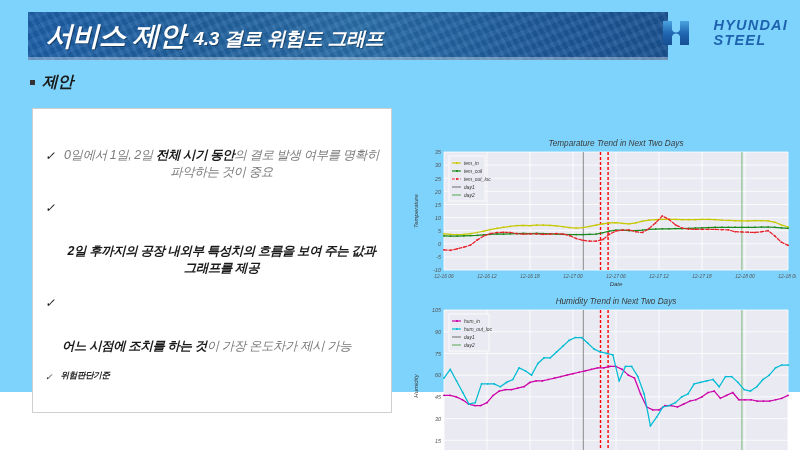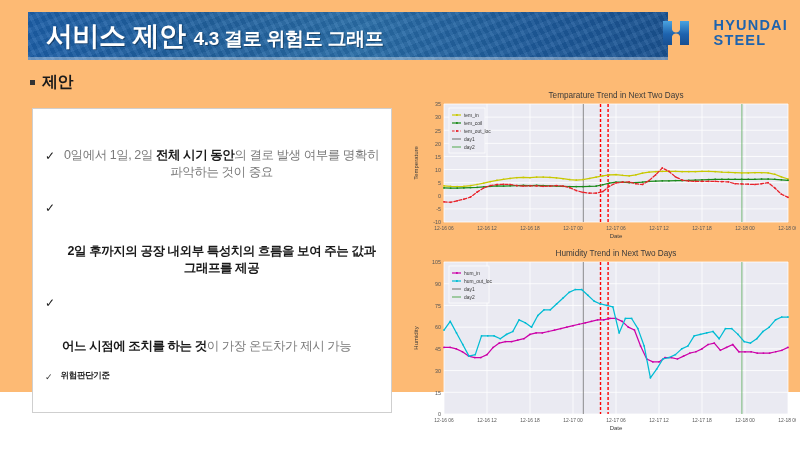--- a/index.html
+++ b/index.html
@@ -2,21 +2,21 @@
 <html><head>
 <meta charset="utf-8">
 <style>
   * { box-sizing: border-box; margin: 0; padding: 0; }
   html, body {
     width: 800px; height: 450px;
     background: #ffffff;
     font-family: "Liberation Sans", sans-serif;
     overflow: hidden;
   }
-  .slide { position: relative; width: 800px; height: 392px; background: #fdba74; }
+  .slide { position: relative; width: 800px; height: 392px; background: #7dd3fc; font-style: italic; }
 
   
   .header-band {
     position: absolute; left: 28px; top: 12px;
     width: 640px; height: 48px;
     background:
       linear-gradient(100deg, #1d5fa8 0%, #22629f 28%, #2a6ea8 52%, #1f5c9c 78%, #1a5291 100%);
     overflow: hidden;
   }
   .header-band::before {
@@ -86,21 +86,21 @@
     display: flex; gap: 8px;
   }
   .note-check { font-size: 9px; color: #333; padding-top: 2px; }
   .note-title { font-size: 8.5px; font-weight: 800; color: #222; letter-spacing: -0.3px; text-align: center; }
   .note-body {
     font-size: 8.5px; color: #8a8a8a; line-height: 1.5; letter-spacing: -0.3px;
     margin-top: 1px;
   }
 
   
-  .chart-wrap { position: absolute; }
+  .chart-wrap { position: absolute; margin-top: 48px; }
   #temp-chart { left: 408px; top: 88px; width: 388px; height: 158px; }
   #hum-chart  { left: 408px; top: 246px; width: 388px; height: 194px; }
   .chart-wrap svg { display: block; }
 </style>
 </head>
 <body>
 
 <div class="slide">
 
   <div class="header-band">

